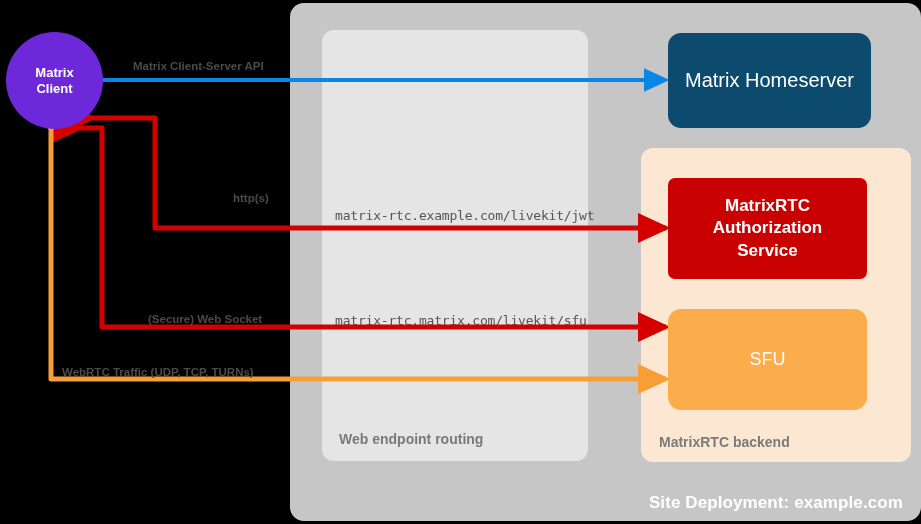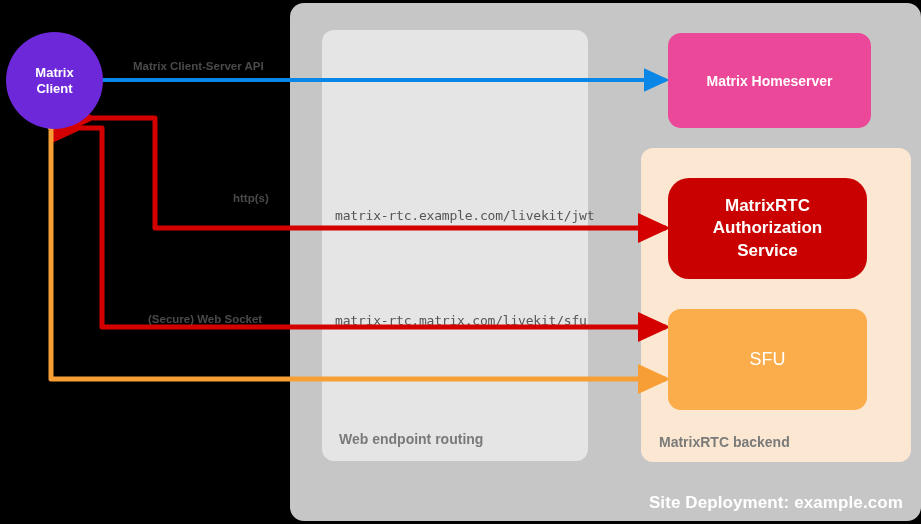--- a/index.html
+++ b/index.html
@@ -106,31 +106,31 @@
     font-size: 13px;
     font-weight: bold;
     line-height: 1.22;
   }
   #matrix-homeserver {
     left: 668px;
     top: 33px;
     width: 203px;
     height: 95px;
     border-radius: 13px;
-    background: #ec4899;
-    color: #ffffff;
-    font-size: 14px;
-    font-weight: bold;
+    background: #0c4a6e;
+    color: #ffffff;
+    font-size: 20px;
+    font-weight: normal;
   }
   #matrixrtc-auth-service {
     left: 668px;
     top: 178px;
     width: 199px;
     height: 101px;
-    border-radius: 21px;
+    border-radius: 7px;
     background: #ca0101;
     color: #ffffff;
     font-size: 17px;
     font-weight: bold;
     line-height: 1.3;
   }
   #sfu {
     left: 668px;
     top: 309px;
     width: 199px;
@@ -200,20 +200,21 @@
     </g>
 
     <g>
       <path d="M51,131 L51,379 L666,379" stroke="#f79f35" stroke-width="5" fill="none" stroke-linejoin="round" marker-start="url(#arrow-orange)" marker-end="url(#arrow-orange)"></path>
     </g>
   </svg>
 
   <div class="conn-label" id="label-cs-api">Matrix Client-Server API</div>
   <div class="conn-label" id="label-https">http(s)</div>
   <div class="conn-label" id="label-websock">(Secure) Web Socket</div>
+  <div class="conn-label" id="label-webrtc">WebRTC Traffic (UDP, TCP, TURNs)</div>
 
   <div class="node" id="matrix-client">
     <div>
       <span>Matrix</span><br>
       <span>Client</span>
     </div>
   </div>
 
   <div class="node" id="matrix-homeserver">
     <span>Matrix Homeserver</span>

